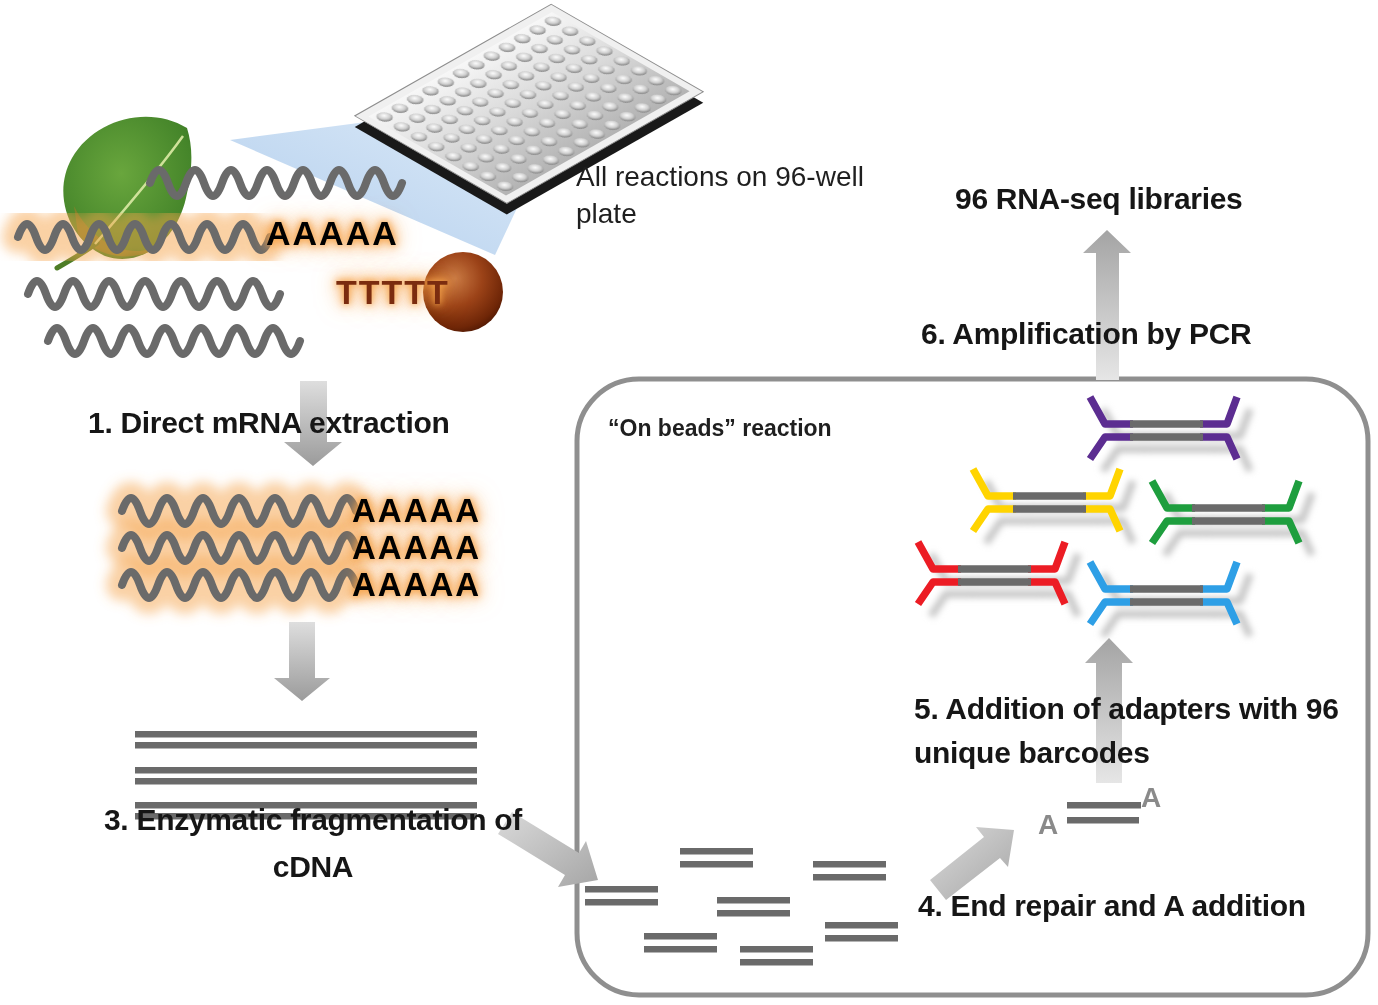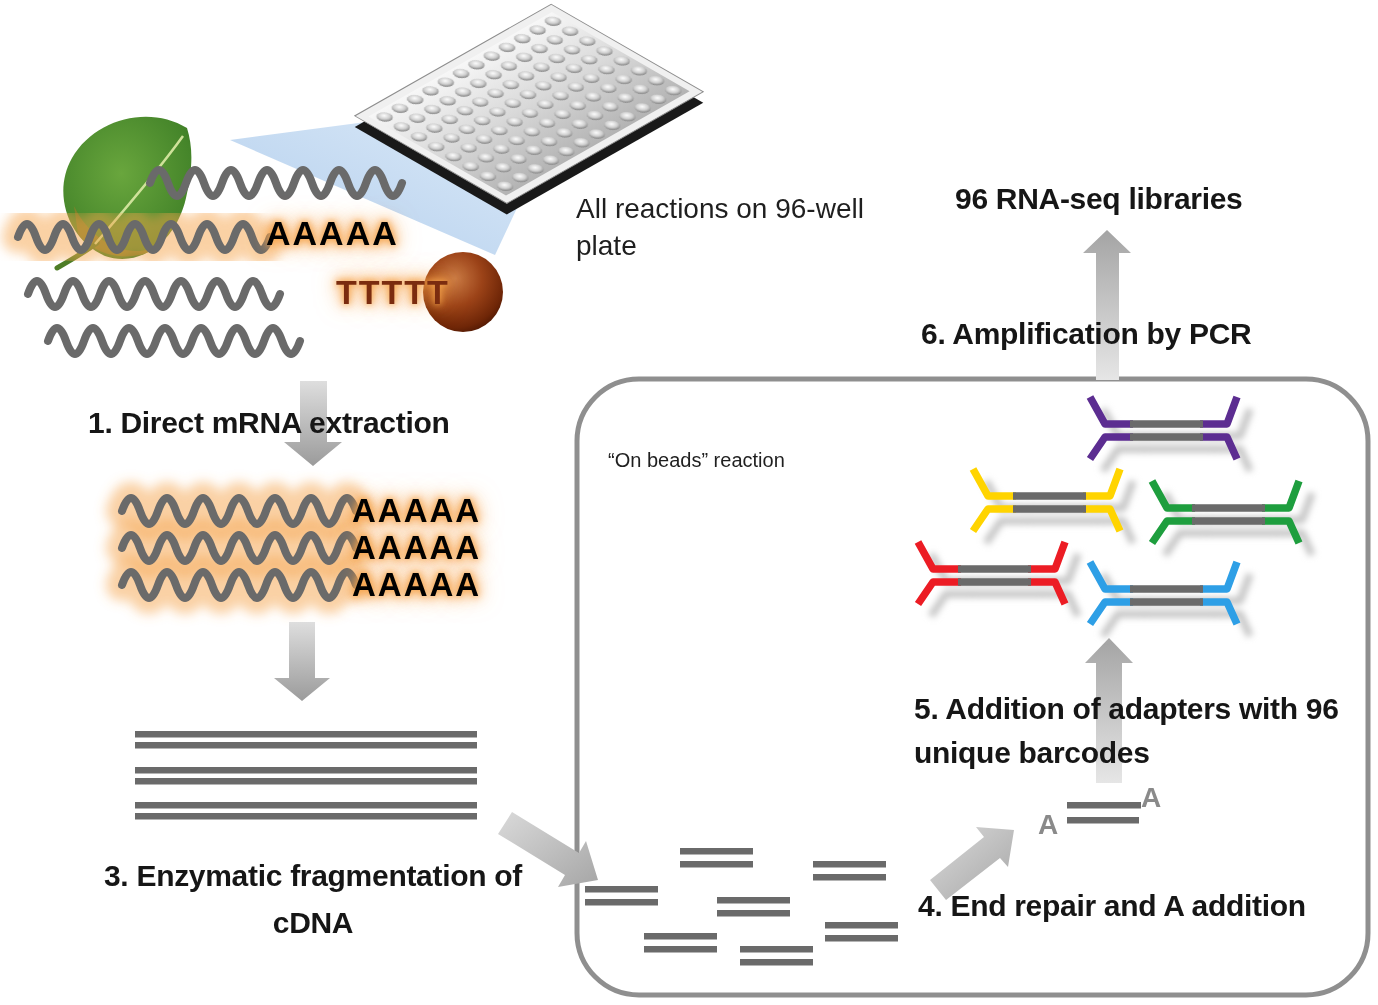--- a/index.html
+++ b/index.html
@@ -2,21 +2,21 @@
 <html><head>
 <meta charset="utf-8">
 <style>
   html,body{margin:0;padding:0;background:#ffffff;}
   .canvas{position:relative;width:1378px;height:1005px;background:#ffffff;overflow:hidden;
           font-family:"Liberation Sans","DejaVu Sans",sans-serif;}
   .canvas svg{position:absolute;left:0;top:0;z-index:1;}
   .txt{position:absolute;z-index:2;color:#161616;}
   .heading{font-weight:bold;font-size:30px;letter-spacing:-0.3px;white-space:nowrap;}
   .heading.wrap{white-space:normal;text-align:center;line-height:47px;}
-  .plain{font-size:28px;color:#1f1f1f;line-height:37px;margin-top:32px;}
+  .plain{font-size:28px;color:#1f1f1f;line-height:37px;}
   .nowrap{white-space:nowrap;}
   .seq{font-weight:bold;font-size:34px;letter-spacing:2px;color:#000000;white-space:nowrap;
        text-shadow:0 0 6px #f6a44c,0 0 12px #f6a44c,0 0 18px rgba(246,164,76,.85),0 0 26px rgba(246,164,76,.6);}
   .seq.row{font-size:33px;}
   .seq.tt{color:#7b2c0f;}
   .alet{font-weight:bold;font-size:28px;color:#8a8a8a;white-space:nowrap;z-index:2;position:absolute;}
   .step5{line-height:44px;white-space:normal;}
   
   .wave{fill:none;stroke:#6a6a6a;stroke-width:8;stroke-linecap:round;stroke-linejoin:round;}
   .waveglow{fill:none;stroke:#f6a44c;stroke-width:32;stroke-linecap:round;opacity:.5;}
@@ -217,23 +217,23 @@
 <div class="txt seq tt" style="left:336px;top:273px;">TTTTT</div>
 
 
 <div class="txt heading" style="left:88px;top:406px;">1. Direct mRNA extraction</div>
 
 <div class="txt seq row" style="left:352px;top:492px;">AAAAA</div>
 <div class="txt seq row" style="left:352px;top:529px;">AAAAA</div>
 <div class="txt seq row" style="left:352px;top:566px;">AAAAA</div>
 
 
-<div class="txt heading wrap" style="left:88px;top:852px;width:450px;">3. Enzymatic fragmentation of cDNA</div>
-
-<div class="txt plain nowrap" style="left:608px;top:410px;font-size:20px;">“On beads” reaction</div>
+<div class="txt heading wrap" style="left:88px;top:796px;width:450px;">3. Enzymatic fragmentation of cDNA</div>
+
+<div class="txt plain nowrap" style="left:608px;top:410px;font-size:23px;font-weight:bold;">“On beads” reaction</div>
 
 <div class="txt heading" style="left:918px;top:889px;">4. End repair and A addition</div>
 
 <div class="txt heading step5" style="left:914px;top:687px;width:425px;white-space:normal;">5. Addition of adapters with 96 unique barcodes</div>
 
 <div class="txt heading" style="left:921px;top:295px;margin-top:22px;">6. Amplification by PCR</div>
 
 <div class="txt heading" style="left:955px;top:182px;">96 RNA-seq libraries</div>
 
 <div class="alet" style="left:1038px;top:809px;">A</div>

